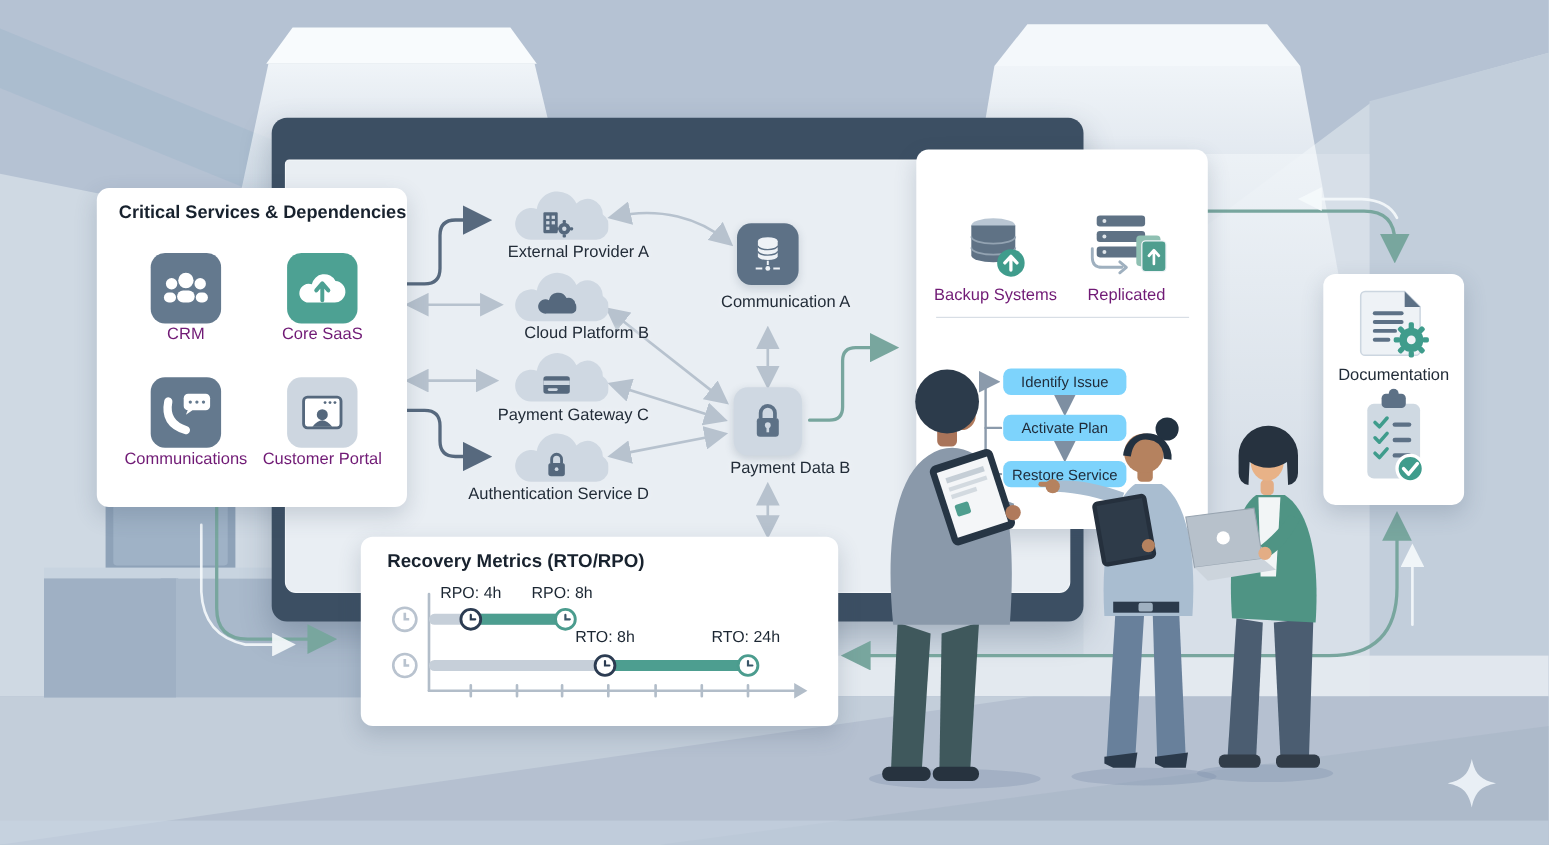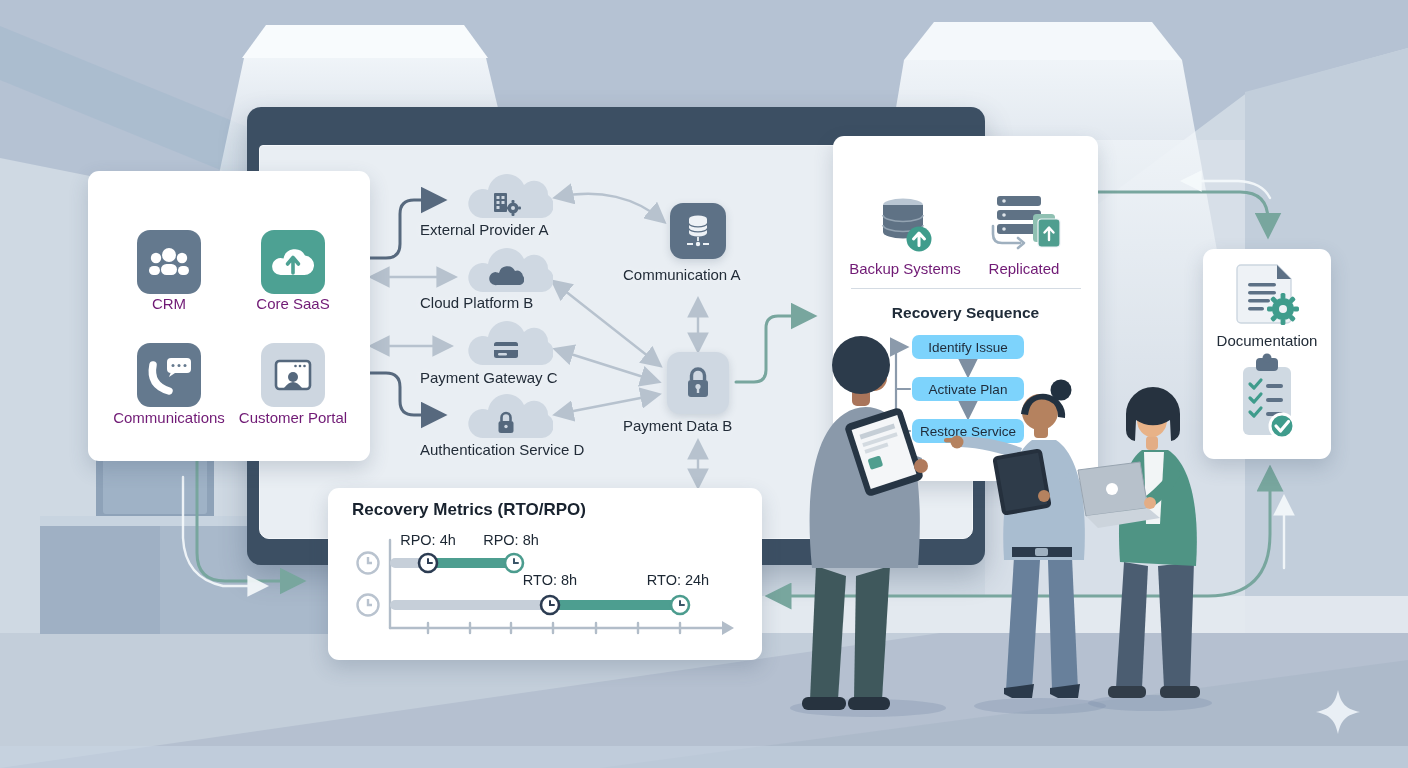--- a/index.html
+++ b/index.html
@@ -15,21 +15,21 @@
            border:1px solid #f4f7fa;border-radius:4px 4px 10px 10px;}
   
   .card{position:absolute;background:#ffffff;border-radius:11px;box-shadow:0 8px 20px rgba(55,75,100,.20);z-index:30;}
   .card-title{font-weight:bold;color:#18222e;}
   
   .svc-icon{position:absolute;width:64px;height:64px;border-radius:13px;display:flex;align-items:center;justify-content:center;}
   .svc-label{position:absolute;width:130px;text-align:center;font-size:15px;color:#701a75;}
   
   .cloud-node{position:absolute;z-index:19;}
   .cloud-node .glyph{position:absolute;left:50%;top:56%;transform:translate(-50%,-50%);}
-  .node-label{position:absolute;z-index:19;font-size:15px;color:#222c38;text-align:left;
+  .node-label{position:absolute;z-index:19;font-size:15px;color:#222c38;text-align:right;
               text-shadow:0 0 5px #eef2f6,0 0 8px #eef2f6;white-space:nowrap;}
   .sq-node{position:absolute;z-index:19;border-radius:13px;display:flex;align-items:center;justify-content:center;
            box-shadow:0 3px 8px rgba(55,75,100,.18);}
   
   .pill{position:absolute;left:79px;width:112px;height:24px;background:#7dd3fc;border-radius:7px;
         display:flex;align-items:center;justify-content:center;font-size:13.5px;color:#1f2b39;z-index:2;}
   .divider{position:absolute;left:18px;right:17px;height:1px;background:#d4dbe3;}
   
   .track{position:absolute;height:10px;border-radius:5px;background:#c6cfd9;}
   .track-fill{position:absolute;height:10px;border-radius:5px;background:#4d9e90;}
@@ -223,20 +223,21 @@
     <svg width="36" height="38" viewBox="-18 -19 36 38">
       <path d="M-6.5,-3 v-4.5 a6.5,6.5 0 0 1 13,0 V-3" stroke="#5d7186" stroke-width="3.4" fill="none"></path>
       <rect x="-10" y="-3" width="20" height="17" rx="3" fill="#5d7186"></rect>
       <circle cx="0" cy="3.5" r="2.6" fill="#cfd8e2"></circle>
         <rect x="-1.2" y="5" width="2.4" height="5" fill="#cfd8e2"></rect>
     </svg>
   </div>
   <div class="node-label" style="left:623px;top:417px;width:150px">Payment Data B</div>
 
   <div class="card" style="left:88px;top:171px;width:282px;height:290px">
+    <div class="abs card-title" style="left:20px;top:13px;font-size:16.5px">Critical Services &amp; Dependencies</div>
     <div class="svc-icon" style="left:49px;top:59px;background:#64798e">
       <svg width="48" height="40" viewBox="-24 -20 48 40" fill="#ffffff">
           <circle cx="0" cy="-7" r="7"></circle>
           <circle cx="-13" cy="-4" r="5.2"></circle>
           <circle cx="13" cy="-4" r="5.2"></circle>
           <rect x="-8" y="2" width="16" height="11" rx="5.5"></rect>
           <rect x="-20" y="4" width="11" height="9" rx="4.5"></rect>
           <rect x="9" y="4" width="11" height="9" rx="4.5"></rect>
         </svg>
     </div>
@@ -293,21 +294,20 @@
         <path d="M-32,2 v8 q0,9 9,9 h18" stroke="#9fb0bf" stroke-width="2.6" fill="none" stroke-linecap="round"></path>
         <path d="M-7,14 l6,5 -6,5" fill="none" stroke="#9fb0bf" stroke-width="2.6" stroke-linecap="round" stroke-linejoin="round"></path>
         <rect x="8" y="-10" width="22" height="28" rx="3.5" fill="#8fc0b2"></rect>
         <rect x="13" y="-5" width="22" height="28" rx="3.5" fill="#4f9e8f" stroke="#eef2f6" stroke-width="1.2"></rect>
         <path d="M24,16 V4 M19.5,8.5 L24,3.5 L28.5,8.5" stroke="#ffffff" stroke-width="2.4" fill="none" stroke-linecap="round" stroke-linejoin="round"></path>
       </svg>
     </div>
     <div class="svc-label" style="left:7px;top:124px">Backup Systems</div>
     <div class="svc-label" style="left:126px;top:124px">Replicated</div>
     <div class="divider" style="top:152px"></div>
-    <div class="abs" style="left:0;top:168px;width:100%;text-align:center;font-size:15.5px;font-weight:bold;color:#202c39">Recovery Sequence</div>
     <svg class="abs" style="left:0;top:0" width="265" height="345" viewBox="0 0 265 345">
       <defs>
           <marker id="mS" markerWidth="9" markerHeight="9" refX="6.5" refY="4.5" orient="auto">
             <path d="M0,0 L9,4.5 L0,9 Z" fill="#8b9aab"></path>
           </marker>
       <marker id="mS2" markerWidth="9" markerHeight="9" refX="6.5" refY="4.5" orient="auto">
             <path d="M0,0 L9,4.5 L0,9 Z" fill="#7e8fa2"></path>
           </marker>
         </defs>
       <g fill="none" stroke-linecap="round">

